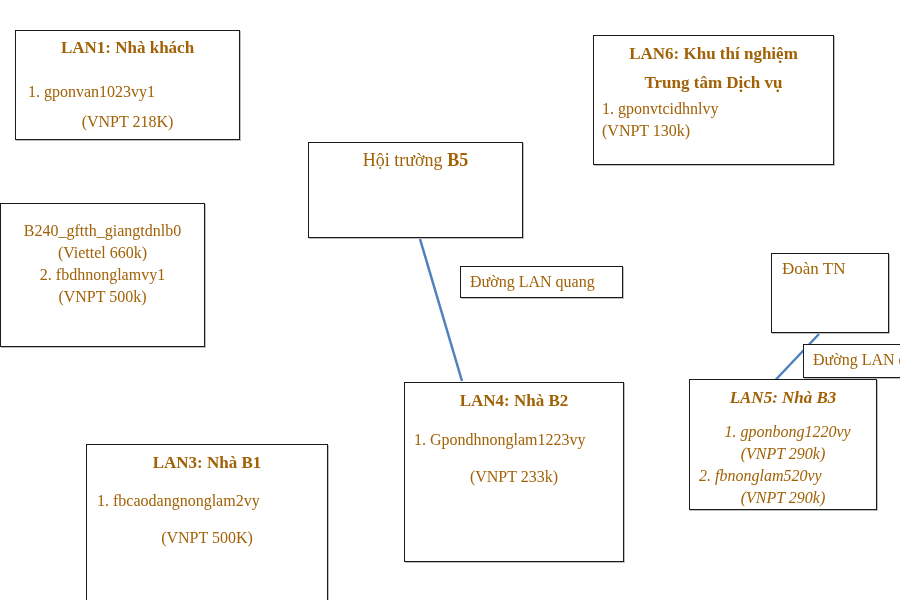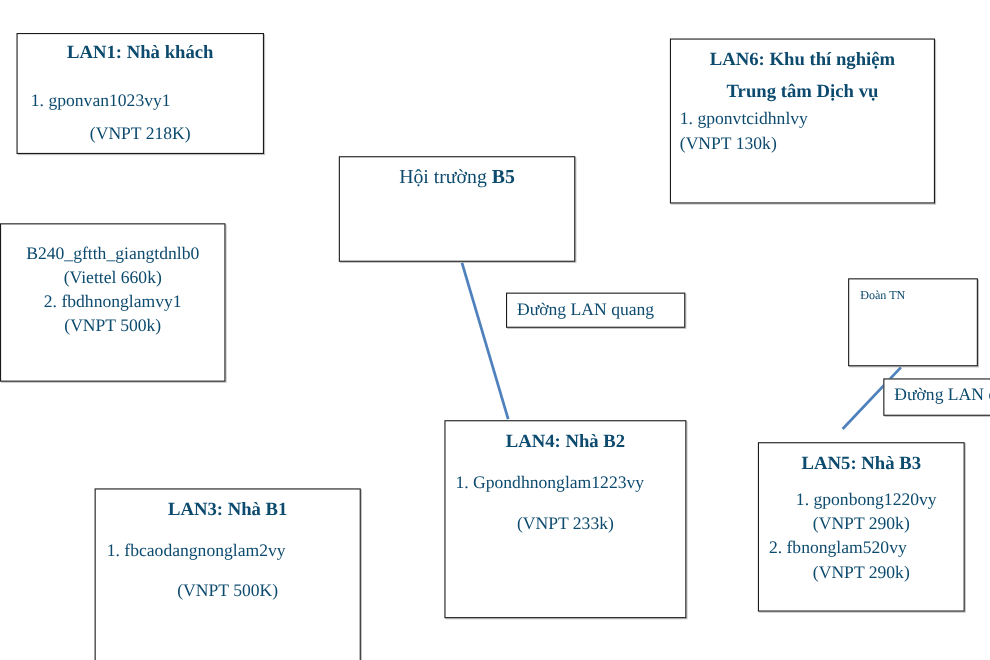--- a/index.html
+++ b/index.html
@@ -3,21 +3,21 @@
 <meta charset="utf-8">
 <style>
   html, body { margin: 0; padding: 0; background: #ffffff; }
   .canvas {
     position: relative;
     width: 900px;
     height: 600px;
     background: #ffffff;
     overflow: hidden;
     font-family: "Liberation Serif", "DejaVu Serif", serif;
-    color: #0c4a6e;
+    color: #a16207;
     border-radius: 11px;
   }
   .connectors {
     position: absolute;
     left: 0; top: 0;
     width: 900px; height: 600px;
   }
   .box {
     position: absolute;
     box-sizing: border-box;
@@ -33,24 +33,24 @@
     font-size: 17px;
   }
   .ln { white-space: nowrap; }
   .c { text-align: center; }
   .l { text-align: left; }
 
   #lan1   { left: 15px;  top: 30px;  width: 225px; height: 110px; }
   #lan2   { left: 0px;   top: 203px; width: 205px; height: 144px; }
   #lan3   { left: 86px;  top: 444px; width: 242px; height: 168px; }
   #lan4   { left: 404px; top: 382px; width: 220px; height: 180px; }
-  #lan5   { left: 689px; top: 402px; width: 188px; height: 154px; }
-  #lan6   { left: 609px; top: 35px;  width: 241px; height: 150px; font-family: Liberation Serif, serif; }
+  #lan5   { left: 689px; top: 379px; width: 188px; height: 131px; font-style: italic; }
+  #lan6   { left: 593px; top: 35px;  width: 241px; height: 130px; font-family: Liberation Serif, serif; }
   #hall-b5 { left: 308px; top: 142px; width: 215px; height: 96px; }
-  #doan-tn { left: 771px; top: 253px; width: 118px; height: 80px; font-size: 11px; }
+  #doan-tn { left: 771px; top: 253px; width: 118px; height: 80px; font-size: 17px; }
   #label1  { left: 460px; top: 266px; width: 163px; height: 32px; }
   #label2  { left: 803px; top: 344px; width: 163px; height: 34px; }
 
   
   #lan1 .box-title { margin-top: 6px; }
   #lan1 .b1 { margin-top: 22px; padding-left: 12px; }
   #lan1 .b2 { margin-top: 8px; }
 
   #lan2 .box-title { margin-top: 6px; }
   #lan2 .b1 { margin-top: 16px; }

